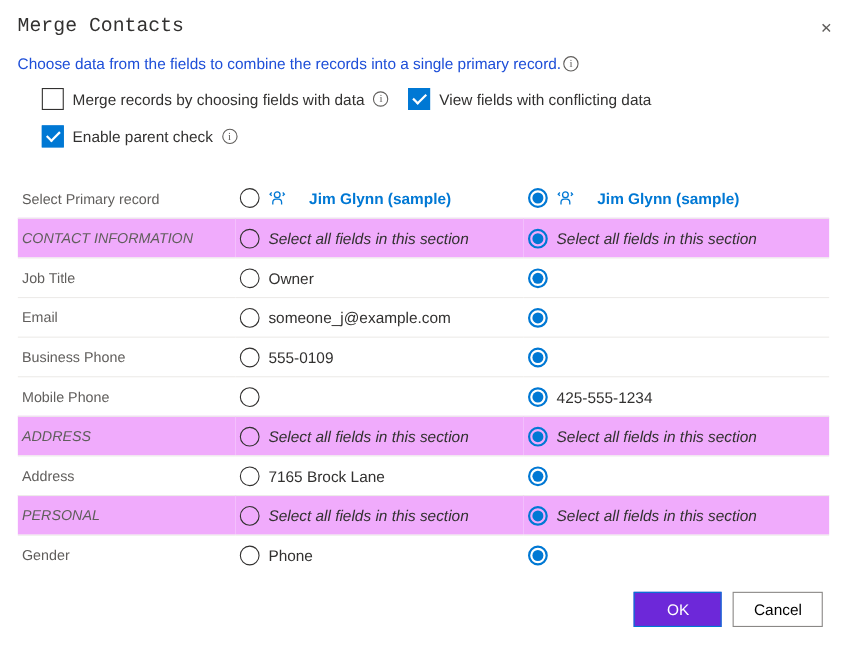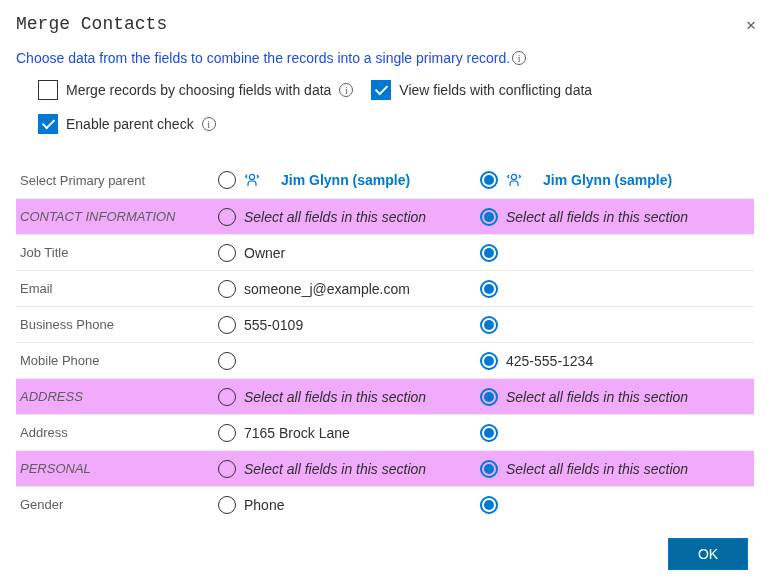--- a/index.html
+++ b/index.html
@@ -179,21 +179,21 @@
     .btn {
       min-width: 80px;
       height: 32px;
       padding: 0 18px;
       font-size: 14px;
       cursor: pointer;
       border: 1px solid #8a8886;
       background: #fff;
     }
     .btn.primary {
-      background: #0369a1;
+      background: #6d28d9;
       color: #fff;
       border-color: #0078d4;
     }
     .cell-value {
       color: #323130;
       font-size: 14px;
     }
   </style>
 </head>
 <body>
@@ -227,21 +227,21 @@
         <span>Enable parent check</span>
         <i class="info-icon"></i>
       </span>
     </div>
   </div>
 
   <div class="scroll-area">
     <div class="grid" id="grid">
 
       <div class="row header-row">
-        <div class="cell label-col">Select Primary parent</div>
+        <div class="cell label-col">Select Primary record</div>
         <div class="cell">
           <span class="radio" id="rad-left"></span>
           <span class="record-name">
             <svg class="contact-icon" viewBox="0 0 16 16" fill="none" stroke="#0078d4" stroke-width="1.2">
               <path d="M4 14 v-2 a3 3 0 0 1 3-3 h2 a3 3 0 0 1 3 3 v2"></path>
               <circle cx="8" cy="5" r="2.6"></circle>
               <path d="M3 3 l-1.5 1.5 L3 6"></path>
               <path d="M13 3 l1.5 1.5 L13 6"></path>
             </svg>
             <span>Jim Glynn (sample)</span>
@@ -322,14 +322,15 @@
             <span class="cell-value">Phone</span>
           </div><div class="cell">
             <span class="radio selected"></span>
             <span class="cell-value"></span>
           </div></div>
       </div>
   </div>
 
   <div class="footer">
     <button class="btn primary">OK</button>
+    <button class="btn">Cancel</button>
   </div>
 </div>
 
 </body></html>

